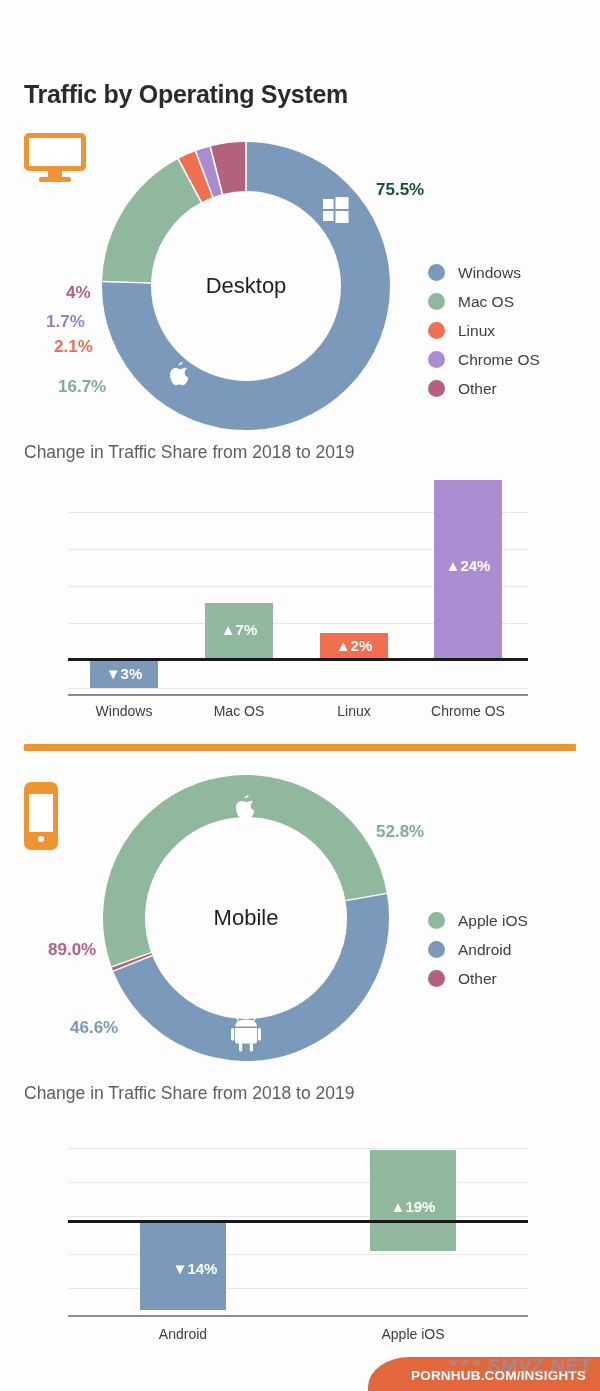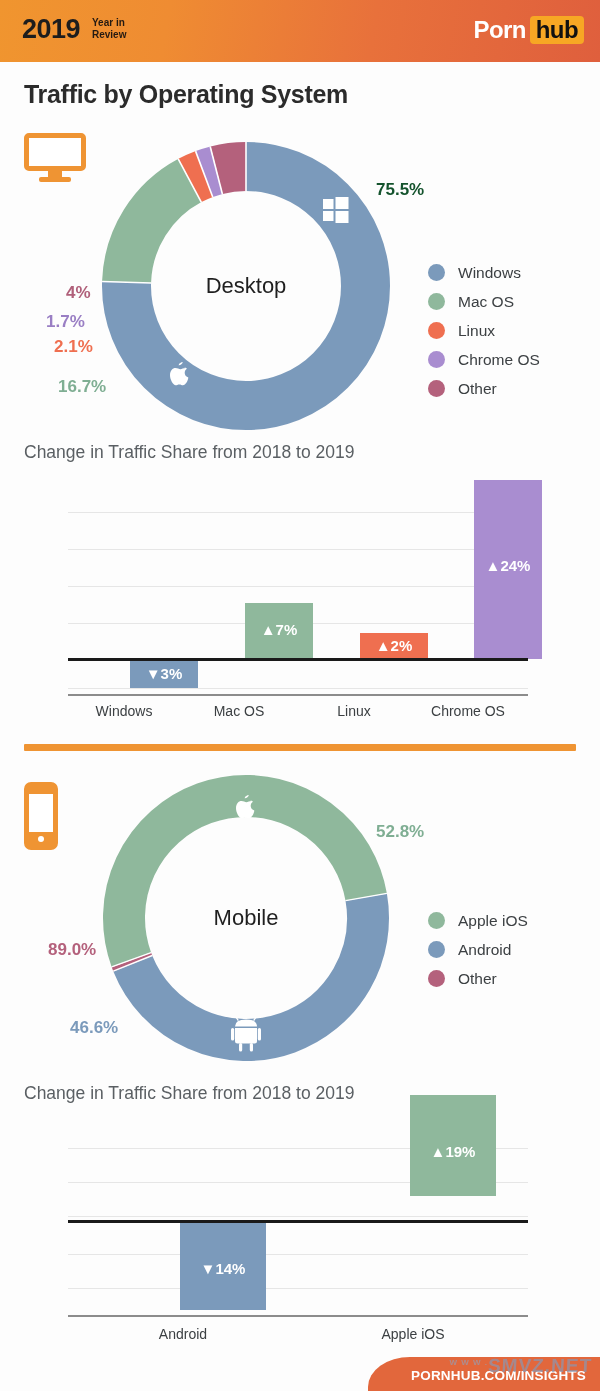--- a/index.html
+++ b/index.html
@@ -68,21 +68,21 @@
   .legend{position:absolute;}
   .leg-row{display:flex;align-items:center;height:29px;}
   .leg-dot{width:17px;height:17px;border-radius:50%;flex:none;}
   .leg-txt{margin-left:13px;font-size:15.5px;color:#3c4043;}
 
   
   .bars{position:absolute;}
   .grid-line{position:absolute;height:1px;background:#e6e6e6;}
   .zero-line{position:absolute;height:2.5px;background:#1a1a1a;}
   .axis-line{position:absolute;height:1.5px;background:#8c8c8c;}
-  .bar{position:absolute;margin-left:40px;}
+  .bar{position:absolute;}
   .bar-lbl{
     position:absolute;left:0;width:100%;text-align:center;
     font-size:15px;font-weight:bold;color:#fff;white-space:nowrap;
   }
   .cat-lbl{
     position:absolute;text-align:center;font-size:14px;color:#3c4043;white-space:nowrap;
   }
 
   
   .divider{position:absolute;left:24px;width:552px;height:7px;background:#ef9433;border-radius:1px;}
@@ -105,31 +105,20 @@
   .wm-small{
     position:absolute;right:112px;bottom:24px;
     font-size:8px;font-weight:bold;color:rgba(150,158,180,.7);letter-spacing:1px;margin-left:44px;
   }
 </style>
 </head>
 <body>
 
 <div class="page">
 
-  <div class="header">
-    <div class="hdr-year">2019</div>
-    <div class="hdr-sub">
-      <div>Year in</div>
-      <div>Review</div>
-    </div>
-    <div class="logo">
-      <span class="logo-porn">Porn</span>
-      <span class="logo-hub">hub</span>
-    </div>
-  </div>
 
   <div class="sec-title" style="top:80px;">Traffic by Operating System</div>
 
   <div class="mon">
     <div class="mon-screen"></div>
     <div class="mon-neck"></div>
     <div class="mon-base"></div>
   </div>
 
   <div class="donut-wrap" style="left:100px;top:140px;">
@@ -311,26 +300,26 @@
 
   <div class="sub-title" style="top:1083px;">Change in Traffic Share from 2018 to 2019</div>
 
   <div class="bars" style="left:0;top:0;">
     <div class="grid-line" style="left:68px;top:1148px;width:460px;"></div>
     <div class="grid-line" style="left:68px;top:1182px;width:460px;"></div>
     <div class="grid-line" style="left:68px;top:1216px;width:460px;"></div>
     <div class="grid-line" style="left:68px;top:1254px;width:460px;"></div>
     <div class="grid-line" style="left:68px;top:1288px;width:460px;"></div>
 
-    <div class="bar" style="left:370px;top:1095px;width:86px;height:101px;background:#8fb89c;">
+    <div class="bar" style="left:370px;top:1150px;width:86px;height:101px;background:#8fb89c;">
       <div class="bar-lbl" style="top:48px;">▲19%</div>
     </div>
 
     <div class="bar" style="left:140px;top:1222px;width:86px;height:88px;background:#7b9abb;">
-      <div class="bar-lbl" style="top:38px;">▼14%</div>
+      <div class="bar-lbl" style="top:38px;padding-left:12px;">▼14%</div>
     </div>
 
     <div class="zero-line" style="left:68px;top:1220px;width:460px;"></div>
     <div class="axis-line" style="left:68px;top:1315px;width:460px;"></div>
 
     <div class="cat-lbl" style="left:140px;top:1326px;width:86px;">Android</div>
     <div class="cat-lbl" style="left:370px;top:1326px;width:86px;">Apple iOS</div>
   </div>
 
   <div class="footer-tab">

